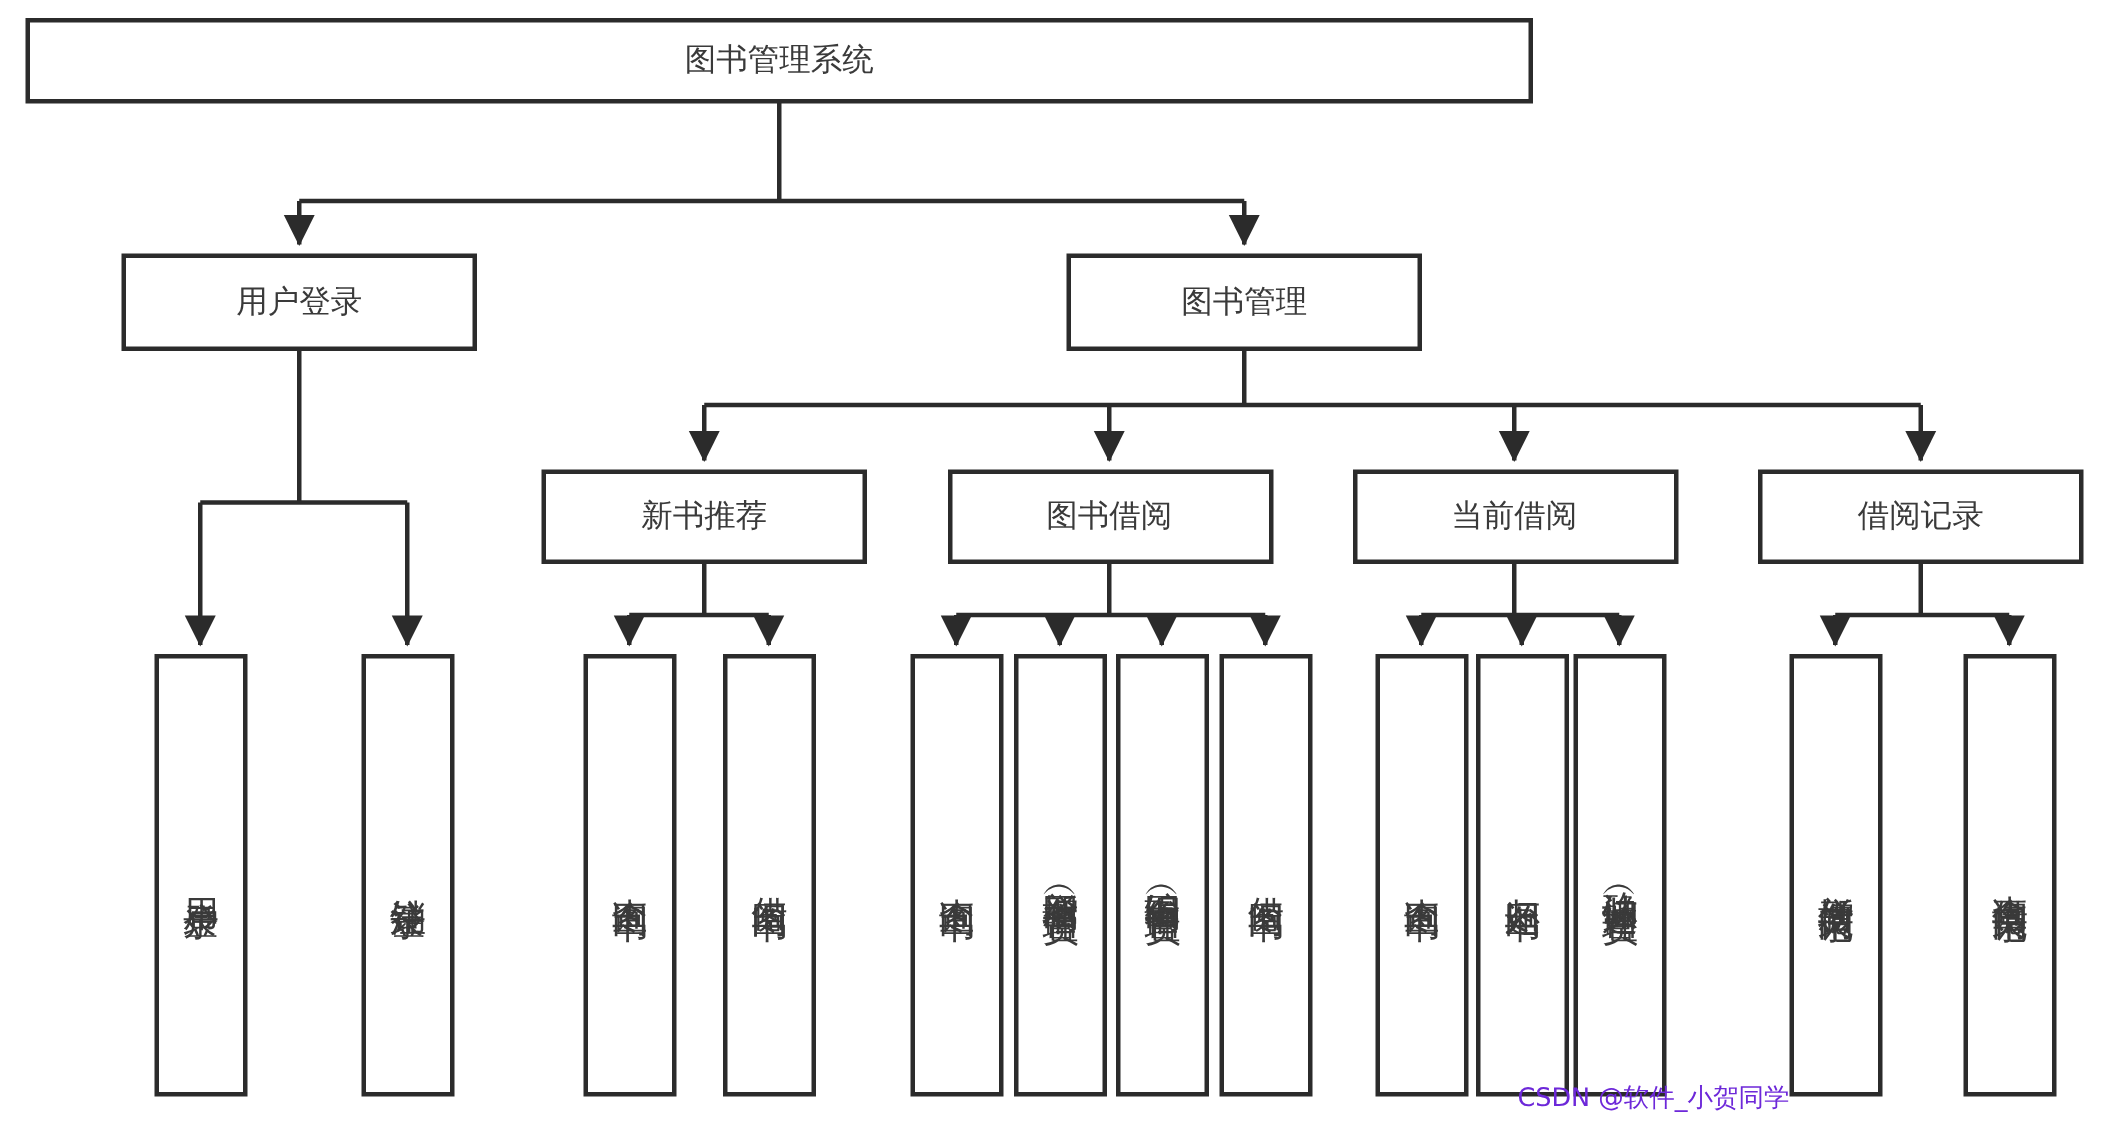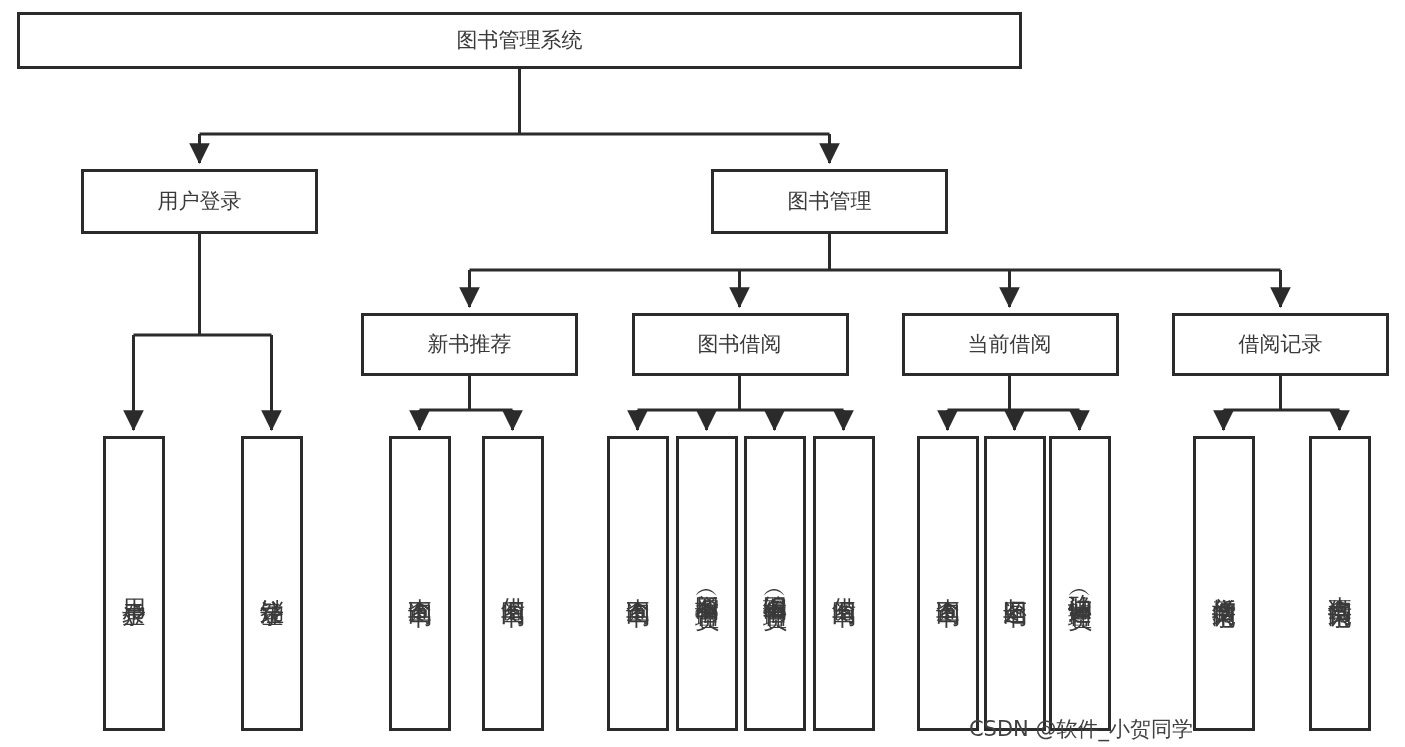--- a/index.html
+++ b/index.html
@@ -25,22 +25,22 @@
     font-size:24px;
     writing-mode:vertical-rl;
     text-orientation:upright;
     letter-spacing:2px;
     text-anchor:middle;
   }
   .watermark{
     position:absolute;
     right:8px;bottom:4px;
     font-family:"DejaVu Sans","Liberation Sans",sans-serif;
-    font-size:21px;
-    color:#404040;
+    font-size:17px;
+    color:#6d28d9;
     white-space:nowrap;
     pointer-events:none;
   }
 </style>
 </head>
 <body>
 
 <div id="diagram-root">
 <svg id="flow" viewBox="0 0 1405 747" xmlns="http://www.w3.org/2000/svg">
 

